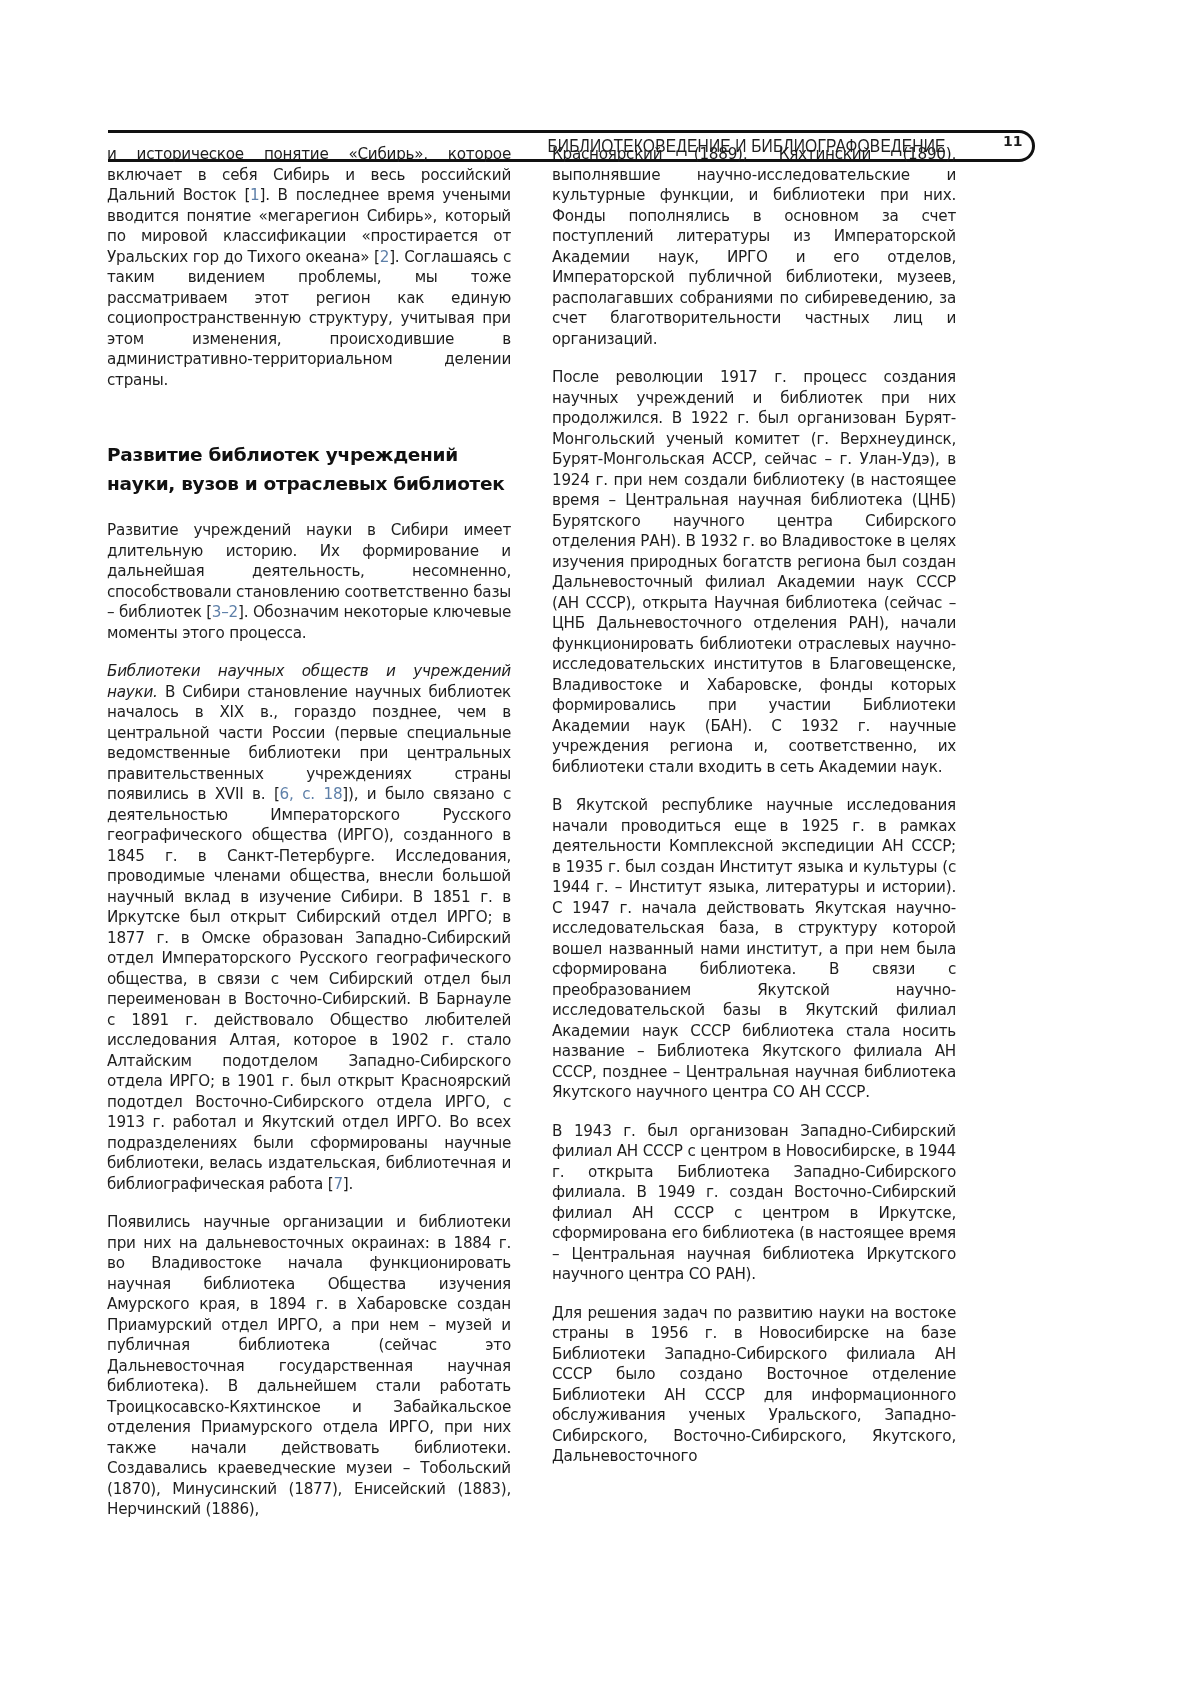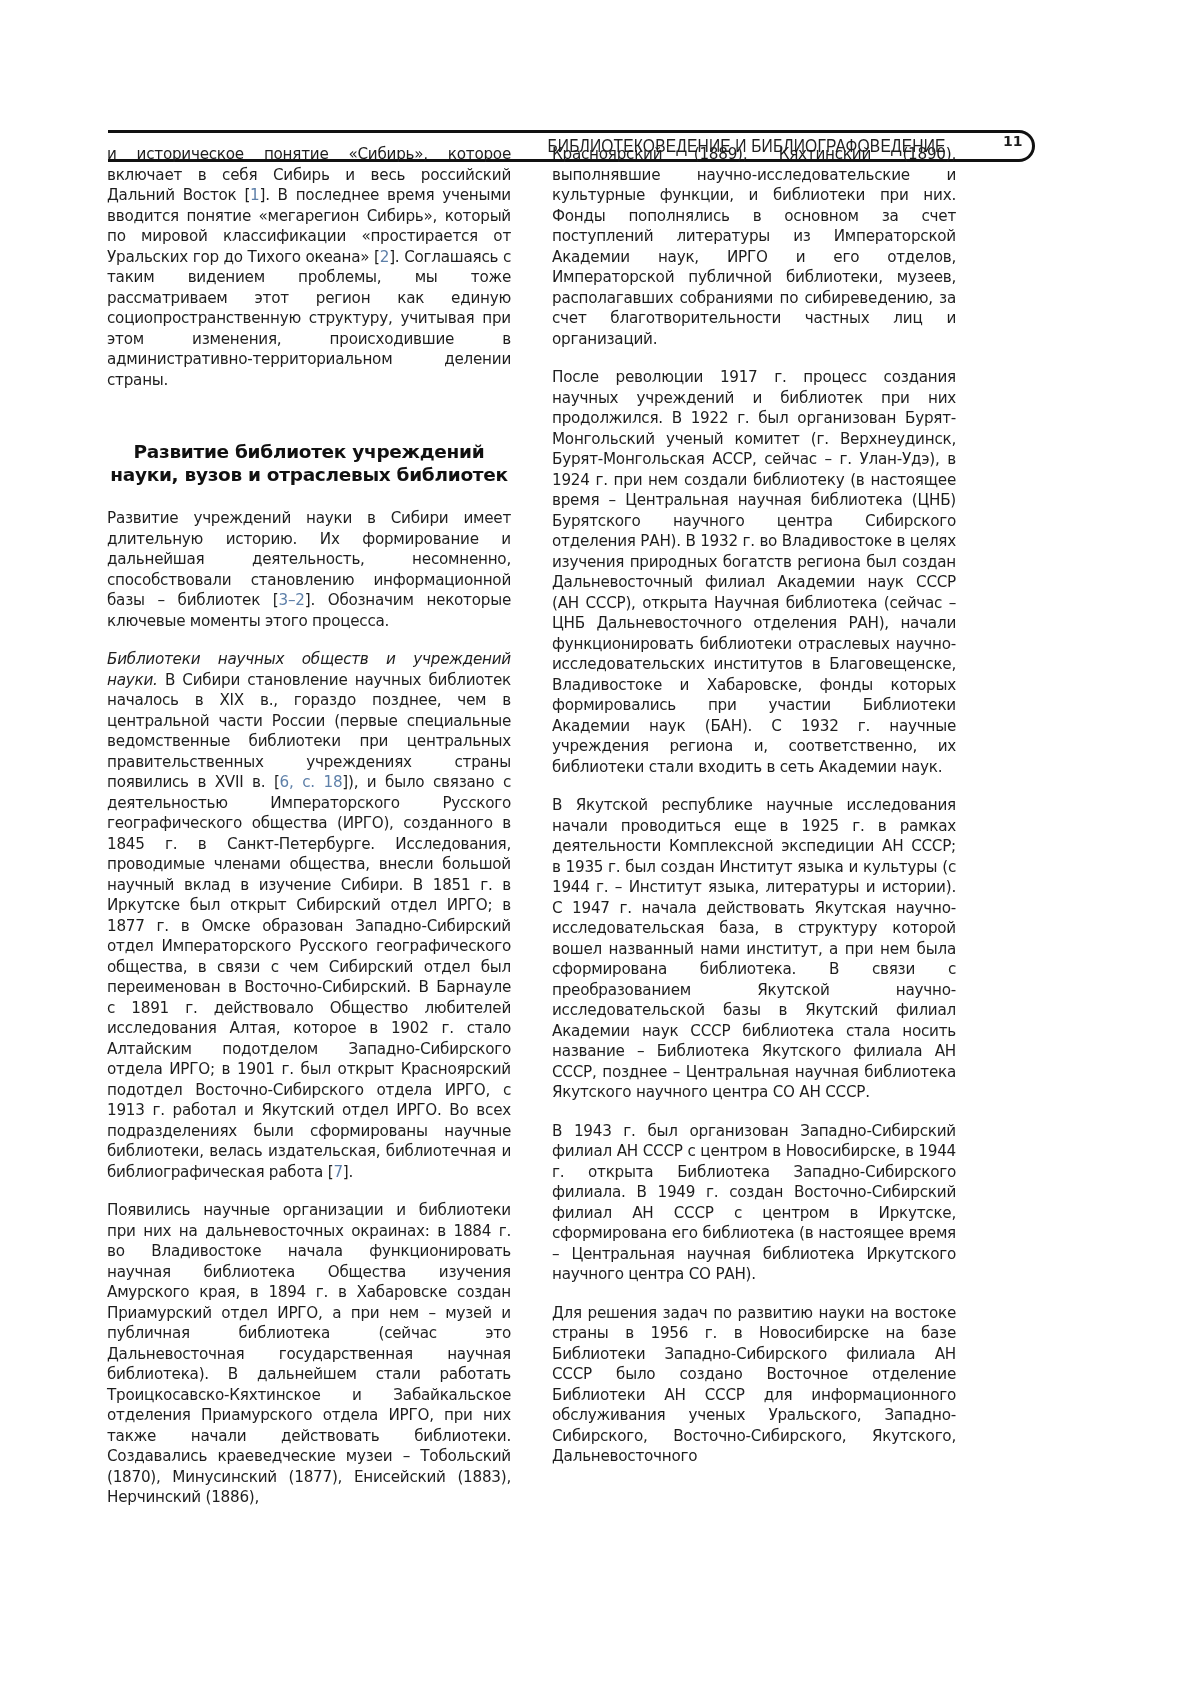--- a/index.html
+++ b/index.html
@@ -12,40 +12,40 @@
                  border: 3px solid #111; border-left: none; border-radius: 0 16px 16px 0; }
   .header .section { position: absolute; right: 90px; top: 5px; font-family: "Liberation Sans", sans-serif;
                      font-size: 19px; letter-spacing: 0.2px; transform: scaleX(0.82); transform-origin: right center; white-space: nowrap; }
   .header .pageno { position: absolute; left: 895px; top: 3px; font-weight: bold; font-size: 14px;
                     font-family: "DejaVu Sans", sans-serif; text-align: right; }
   .col { position: absolute; top: 144px; font-size: 15.2px; line-height: 20.5px; letter-spacing: -0.25px; }
   .col.left { left: 107px; width: 404px; }
   .col.right { left: 552px; width: 404px; }
   p { margin: 0 0 18px 0; text-align: justify; }
   .cite { color: #5d7fa8; }
-  h2 { font-size: 18.5px; line-height: 23px; font-weight: bold; margin: 50px 0 22px 0; letter-spacing: -0.3px; color: #111; text-align: center; }
+  h2 { font-size: 18.5px; line-height: 29px; font-weight: bold; margin: 50px 0 22px 0; letter-spacing: -0.3px; color: #111; }
   .ital { font-style: italic; }
 </style>
 </head>
 <body>
 
 <div class="header">
   <div class="rule-top"></div>
   <div class="rule-bot"></div>
   <div class="cap"></div>
   <span class="section">БИБЛИОТЕКОВЕДЕНИЕ И БИБЛИОГРАФОВЕДЕНИЕ</span>
   <span class="pageno">11</span>
 </div>
 
 <div class="col left">
   <p><span>и историческое понятие «Сибирь», которое включает в себя Сибирь и весь российский Дальний Восток [</span><span class="cite">1</span><span>]. В последнее время учеными вводится понятие «мегарегион Сибирь», который по мировой классификации «простирается от Уральских гор до Тихого океана» [</span><span class="cite">2</span><span>]. Соглашаясь с таким видением проблемы, мы тоже рассматриваем этот регион как единую социопространственную структуру, учитывая при этом изменения, происходившие в административно-территориальном делении страны.</span></p>
 
   <h2>Развитие библиотек учреждений науки, вузов и отраслевых библиотек</h2>
 
-  <p><span>Развитие учреждений науки в Сибири имеет длительную историю. Их формирование и дальнейшая деятельность, несомненно, способствовали становлению информационной базы – библиотек [</span><span class="cite">3–2</span><span>]. Обозначим некоторые ключевые моменты этого процесса.</span></p>
+  <p><span>Развитие учреждений науки в Сибири имеет длительную историю. Их формирование и дальнейшая деятельность, несомненно, способствовали становлению соответственно базы – библиотек [</span><span class="cite">3–2</span><span>]. Обозначим некоторые ключевые моменты этого процесса.</span></p>
 
   <p><span class="ital">Библиотеки научных обществ и учреждений науки.</span><span> В Сибири становление научных библиотек началось в XIX в., гораздо позднее, чем в центральной части России (первые специальные ведомственные библиотеки при центральных правительственных учреждениях страны появились в XVII в. [</span><span class="cite">6, с. 18</span><span>]), и было связано с деятельностью Императорского Русского географического общества (ИРГО), созданного в 1845 г. в Санкт-Петербурге. Исследования, проводимые членами общества, внесли большой научный вклад в изучение Сибири. В 1851 г. в Иркутске был открыт Сибирский отдел ИРГО; в 1877 г. в Омске образован Западно-Сибирский отдел Императорского Русского географического общества, в связи с чем Сибирский отдел был переименован в Восточно-Сибирский. В Барнауле с 1891 г. действовало Общество любителей исследования Алтая, которое в 1902 г. стало Алтайским подотделом Западно-Сибирского отдела ИРГО; в 1901 г. был открыт Красноярский подотдел Восточно-Сибирского отдела ИРГО, с 1913 г. работал и Якутский отдел ИРГО. Во всех подразделениях были сформированы научные библиотеки, велась издательская, библиотечная и библиографическая работа [</span><span class="cite">7</span><span>].</span></p>
 
   <p>Появились научные организации и библиотеки при них на дальневосточных окраинах: в 1884 г. во Владивостоке начала функционировать научная библиотека Общества изучения Амурского края, в 1894 г. в Хабаровске создан Приамурский отдел ИРГО, а при нем – музей и публичная библиотека (сейчас это Дальневосточная государственная научная библиотека). В дальнейшем стали работать Троицкосавско-Кяхтинское и Забайкальское отделения Приамурского отдела ИРГО, при них также начали действовать библиотеки. Создавались краеведческие музеи – Тобольский (1870), Минусинский (1877), Енисейский (1883), Нерчинский (1886),</p>
 </div>
 
 <div class="col right">
   <p>Красноярский (1889), Кяхтинский (1890), выполнявшие научно-исследовательские и культурные функции, и библиотеки при них. Фонды пополнялись в основном за счет поступлений литературы из Императорской Академии наук, ИРГО и его отделов, Императорской публичной библиотеки, музеев, располагавших собраниями по сибиреведению, за счет благотворительности частных лиц и организаций.</p>
   <p>После революции 1917 г. процесс создания научных учреждений и библиотек при них продолжился. В 1922 г. был организован Бурят-Монгольский ученый комитет (г. Верхнеудинск, Бурят-Монгольская АССР, сейчас – г. Улан-Удэ), в 1924 г. при нем создали библиотеку (в настоящее время – Центральная научная библиотека (ЦНБ) Бурятского научного центра Сибирского отделения РАН). В 1932 г. во Владивостоке в целях изучения природных богатств региона был создан Дальневосточный филиал Академии наук СССР (АН СССР), открыта Научная библиотека (сейчас – ЦНБ Дальневосточного отделения РАН), начали функционировать библиотеки отраслевых научно-исследовательских институтов в Благовещенске, Владивостоке и Хабаровске, фонды которых формировались при участии Библиотеки Академии наук (БАН). С 1932 г. научные учреждения региона и, соответственно, их библиотеки стали входить в сеть Академии наук.</p>
   <p>В Якутской республике научные исследования начали проводиться еще в 1925 г. в рамках деятельности Комплексной экспедиции АН СССР; в 1935 г. был создан Институт языка и культуры (с 1944 г. – Институт языка, литературы и истории). С 1947 г. начала действовать Якутская научно-исследовательская база, в структуру которой вошел названный нами институт, а при нем была сформирована библиотека. В связи с преобразованием Якутской научно-исследовательской базы в Якутский филиал Академии наук СССР библиотека стала носить название – Библиотека Якутского филиала АН СССР, позднее – Центральная научная библиотека Якутского научного центра СО АН СССР.</p>

